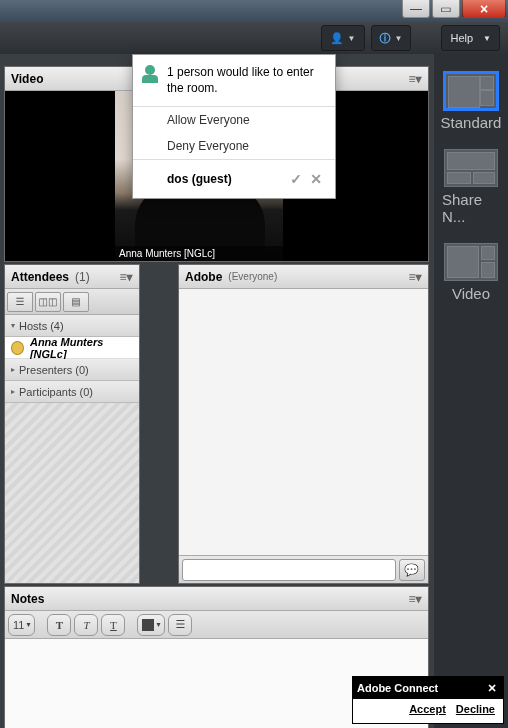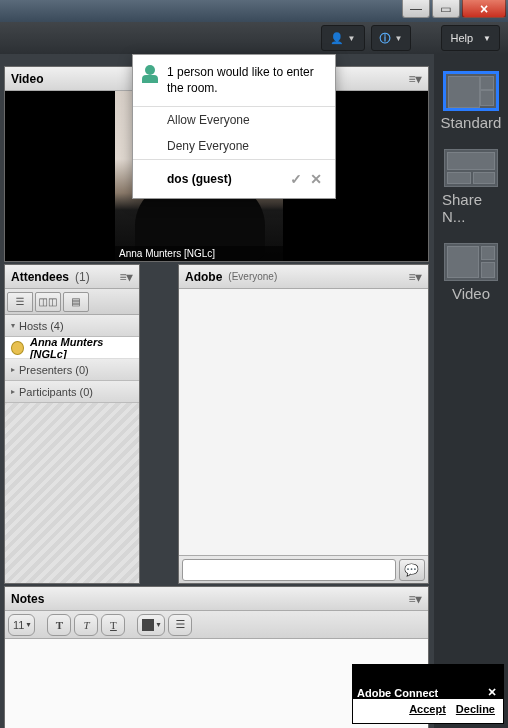--- a/index.html
+++ b/index.html
@@ -75,21 +75,21 @@
   .knock-head .kicon::after { content: ""; position: absolute; width: 16px; height: 8px; background: #4a8; border-radius: 4px 4px 0 0; left: -1px; bottom: -2px; }
   .knock-head .ktxt { flex: 1; font-weight: normal; line-height: 1.3; }
   .knock-sep { height: 1px; background: #ddd; margin: 0; }
   .knock-opt { padding: 6px 10px 6px 34px; color: #333; }
   .knock-guest { padding: 10px 10px 10px 34px; font-weight: bold; display: flex; align-items: center; }
   .knock-guest .spacer { flex: 1; }
   .knock-act { width: 18px; height: 18px; color: #999; display: flex; align-items: center; justify-content: center; font-size: 14px; margin-left: 2px; }
 
   
   .toast { position: absolute; right: 4px; bottom: 4px; width: 152px; background: #fff; border: 1px solid #000; z-index: 60; font-size: 11px; }
-  .toast-head { height: 34px; background: #000; color: #fff; display: flex; align-items: flex-end; padding: 0 4px; font-weight: bold; }
+  .toast-head { height: 22px; background: #000; color: #fff; display: flex; align-items: center; padding: 0 4px; font-weight: bold; }
   .toast-head .spacer { flex: 1; }
   .toast-close { width: 14px; height: 14px; color: #fff; display: flex; align-items: center; justify-content: center; }
   .toast-body { padding: 6px; line-height: 1.3; }
   .toast-actions { display: flex; justify-content: flex-end; gap: 10px; padding: 4px 8px 8px; }
   .toast-actions a { color: #000; text-decoration: underline; font-weight: bold; }
 
   .count { font-weight: normal; color: #555; }
 </style>
 </head>
 <body>

